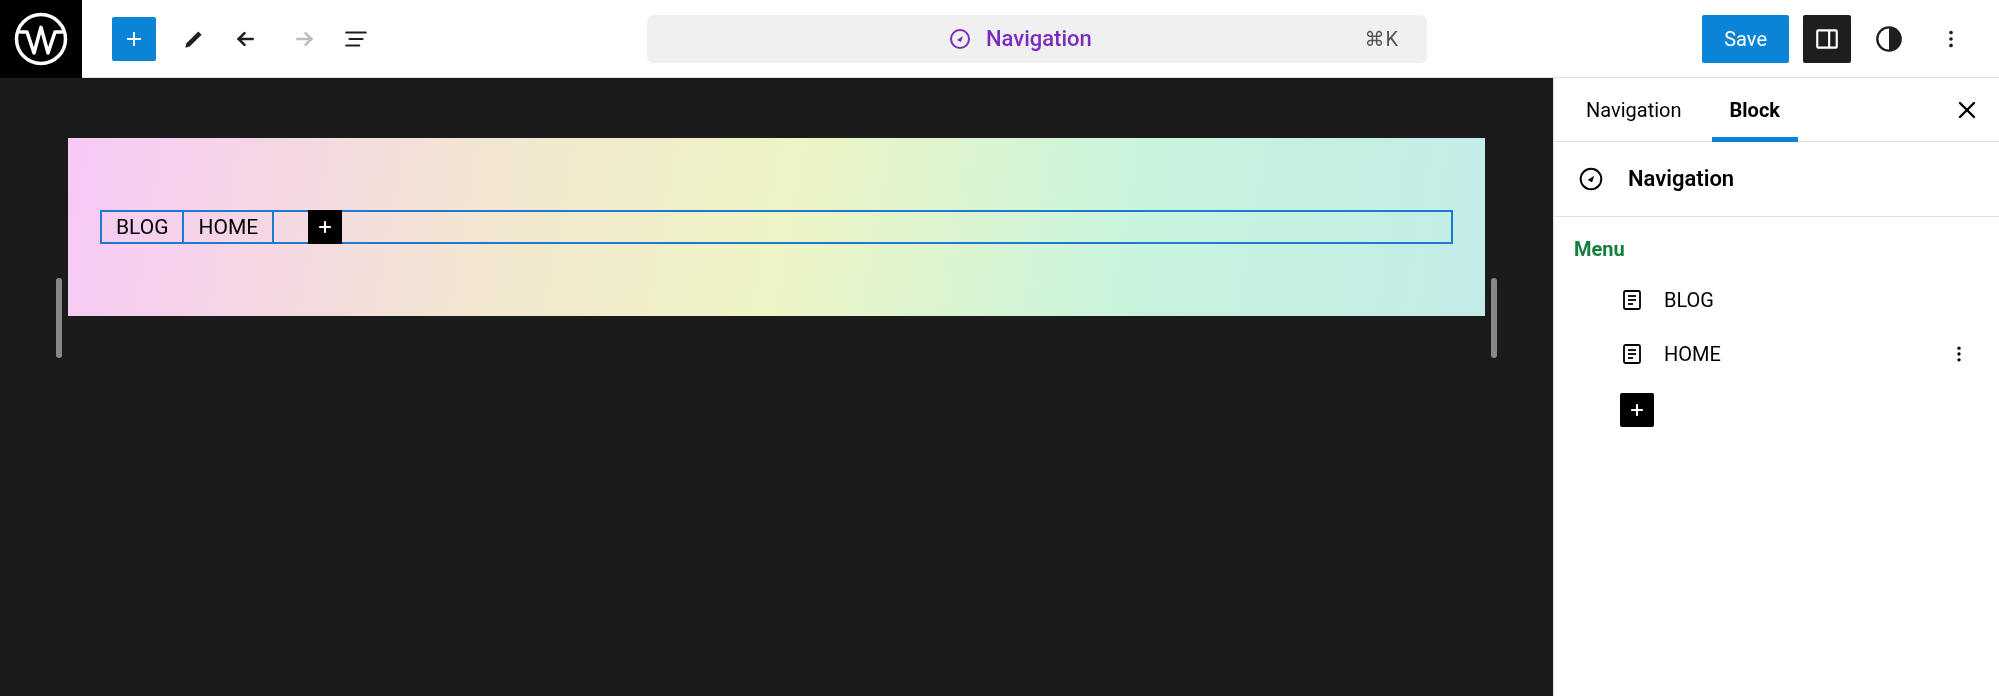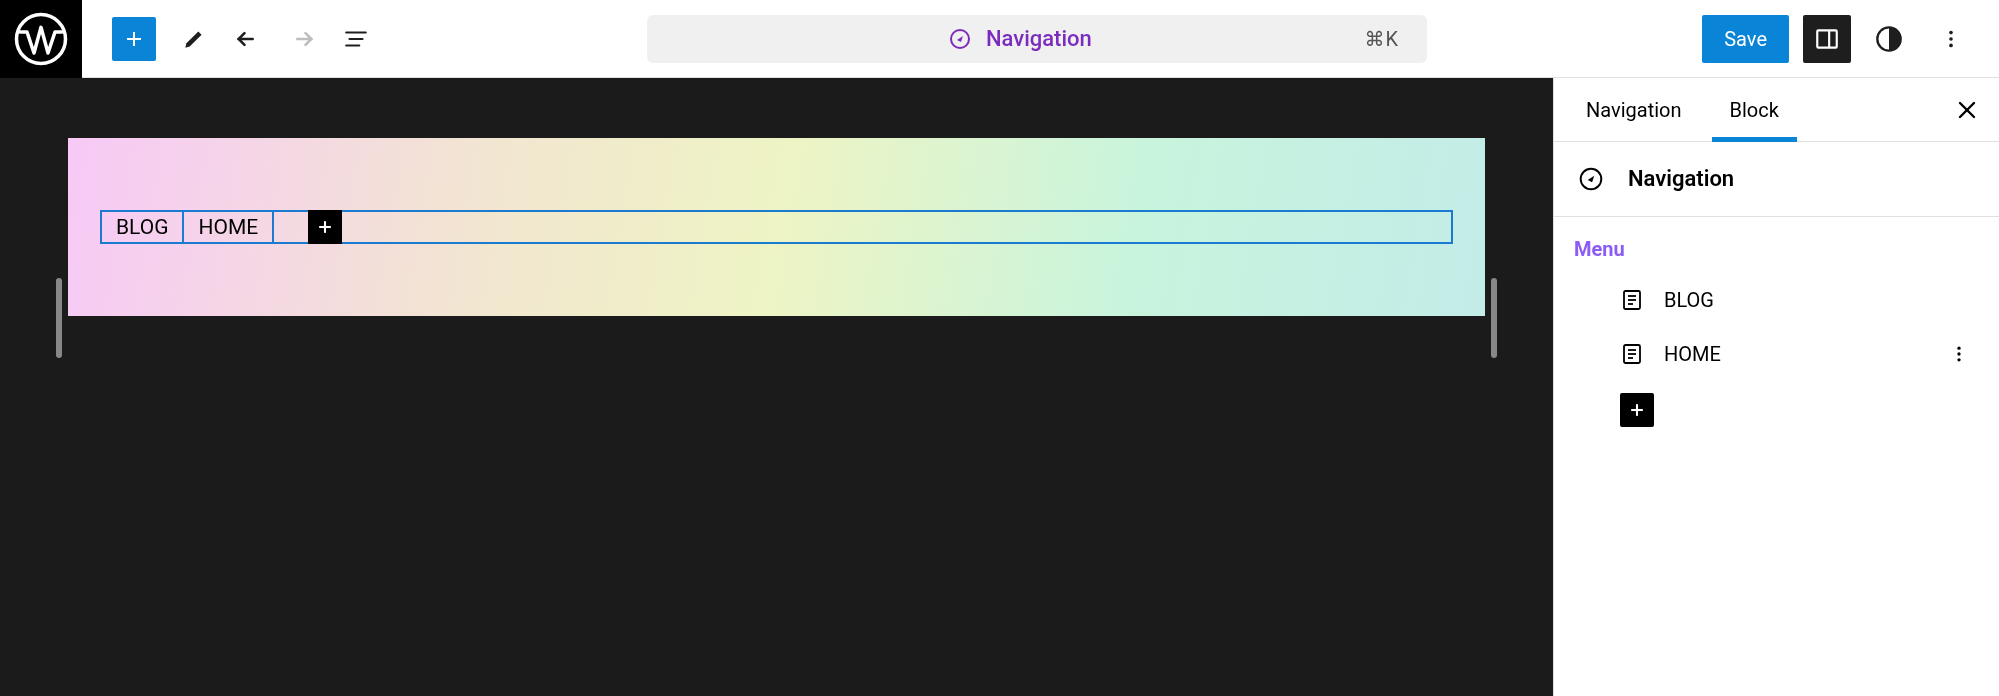--- a/index.html
+++ b/index.html
@@ -34,32 +34,32 @@
 
   .cover-block { height:178px; background:linear-gradient(100deg, #f7c9f7 0%, #f2e6d0 30%, #eef4c4 50%, #c8f4dd 75%, #c3ece8 100%); display:flex; align-items:center; padding:0 32px; }
   .nav-block { border:2px solid #1b7bd1; height:34px; flex:1; display:flex; align-items:stretch; font-size:21px; }
   .nav-item { border-right:2px solid #1b7bd1; display:flex; align-items:center; padding:0 14px; color:#000; cursor:pointer; }
   .nav-add { width:34px; height:34px; background:#000; color:#fff; display:flex; align-items:center; justify-content:center; margin-left:34px; cursor:pointer; align-self:center; }
   .nav-rest { flex:1; }
 
   .sidebar { width:446px; border-left:1px solid #e0e0e0; background:#fff; display:flex; flex-direction:column; }
   .tabs { display:flex; align-items:center; height:64px; border-bottom:1px solid #e0e0e0; padding:0 20px; position:relative; }
   .tab { font-size:20px; color:#000; padding:0 12px; cursor:pointer; height:100%; display:flex; align-items:center; }
-  .tab + .tab { margin-left:24px; }
+  .tab + .tab { margin-left:24px;font-weight:bold; }
   .tab.active { position:relative; }
   .tab.active::after { content:""; position:absolute; left:-6px; right:-6px; bottom:-1px; height:5px; background:#0a84d6; }
   .close-tabs { margin-left:auto; cursor:pointer; }
 
   .block-info { display:flex; gap:24px; padding:24px; border-bottom:1px solid #e0e0e0; align-items:flex-start; }
   .block-icon { width:26px; height:26px; flex-shrink:0; }
   .block-title { font-size:22px; font-weight:600; }
   .block-desc { font-size:20px; color:#333; margin-top:8px; line-height:1.4; }
 
   .menu-section { padding:20px 20px 0 20px; }
-  .menu-heading { font-size:20px; font-weight:700; color:#8b5cf6; margin-bottom:20px; }
+  .menu-heading { font-size:20px; font-weight:700; color:#15803d; margin-bottom:20px; }
   .menu-list { padding-left:46px; display:flex; flex-direction:column; gap:16px; }
   .menu-item { display:flex; align-items:center; gap:20px; font-size:20px; cursor:pointer; height:38px; }
   .menu-item .page-icon { width:24px; height:24px; flex-shrink:0; }
   .menu-item .item-actions { margin-left:auto; padding-right:10px; cursor:pointer; }
   .menu-add { width:34px; height:34px; background:#000; color:#fff; display:flex; align-items:center; justify-content:center; border-radius:2px; cursor:pointer; margin-top:4px; }
 
   svg { display:block; }
 </style>
 </head>
 <body>

